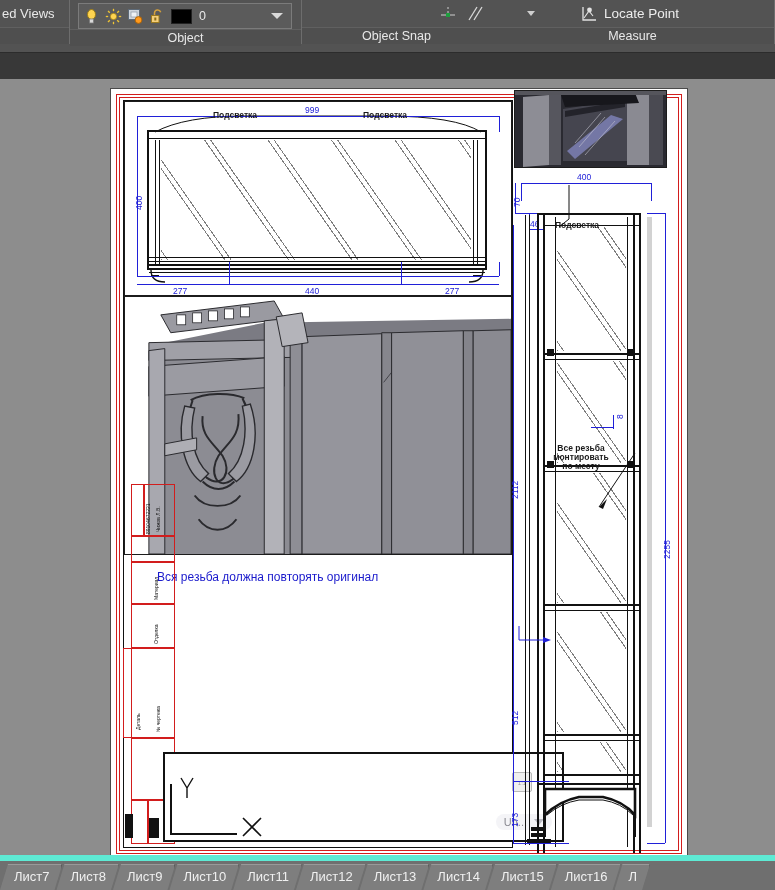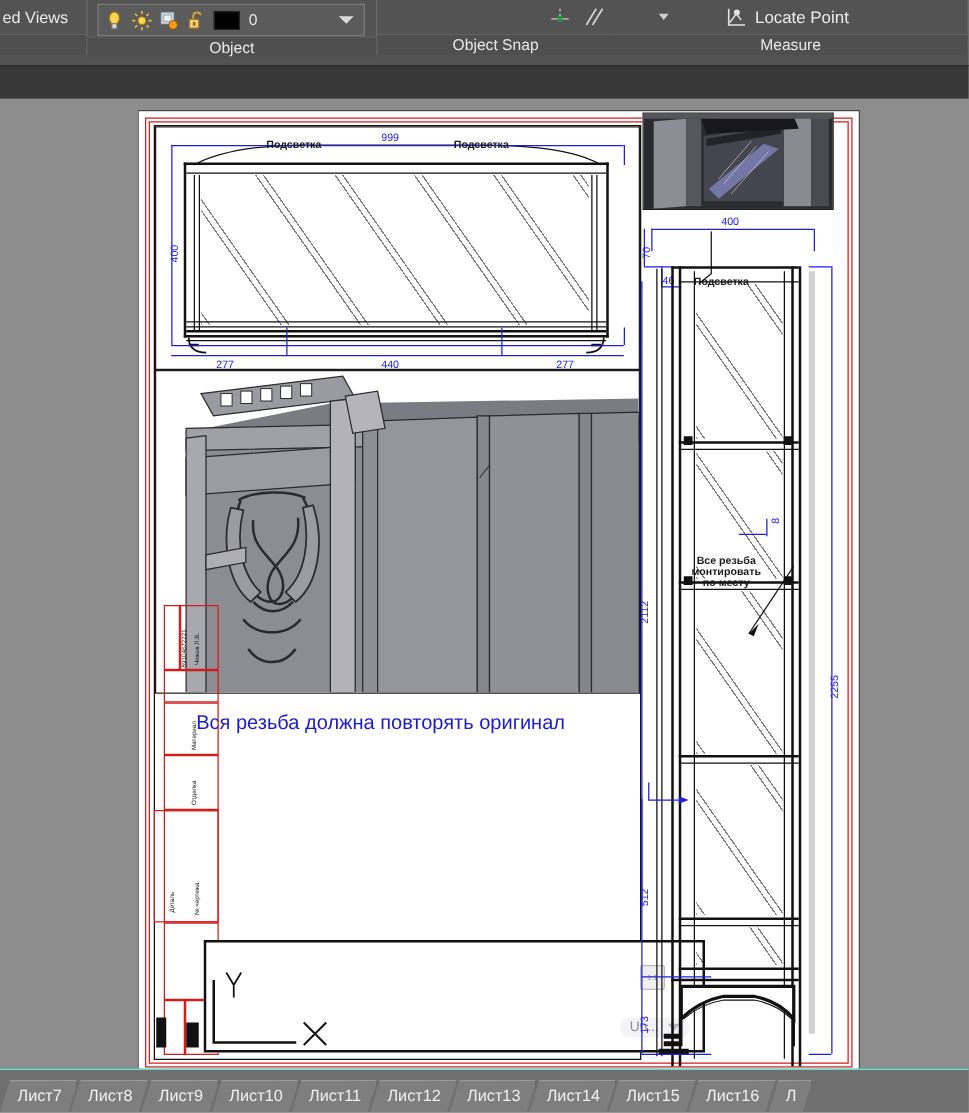--- a/index.html
+++ b/index.html
@@ -108,21 +108,21 @@
   .vp-mid   { left: 13px;  top: 207px; width: 388px; height: 259px; background:#fff; }
   .vp-right-3d { left: 403px; top: 1px; width: 153px; height: 78px; }
 
   
   .dim {
     position: absolute; color: #2020d8; font-size: 8.5px;
     font-family: "Liberation Sans", sans-serif; white-space: nowrap;
   }
   .dim.rot { transform-origin: left top; transform: rotate(-90deg); }
   .note {
-    position: absolute; color: #1a1acc; font-size: 16px; white-space: nowrap;
+    position: absolute; color: #1a1acc; font-size: 12px; white-space: nowrap;
     font-family: "Liberation Sans", sans-serif;
   }
   .blk-note {
     position: absolute; color: #1a1a1a; font-size: 8.5px; white-space: nowrap;
     font-family: "Liberation Sans", sans-serif; font-weight: 600;
   }
   .blk-note.multi { white-space: normal; width: 64px; text-align: center; line-height: 1.05; }
 
   
   .bl-h { position: absolute; height: 1px; background: #2020d8; }
@@ -177,21 +177,21 @@
     font-size: 11px; color: #8b8b93;
   }
   .ghost-tri {
     width: 0; height: 0; border-left: 5px solid transparent;
     border-right: 5px solid transparent; border-top: 6px solid #b9b9c2;
   }
 
   
   .tabbar {
     position: absolute; left: 0; top: 855px; width: 775px; height: 35px;
-    background: #6f6f6f; border-top: 1px solid #5eead4;
+    background: #6f6f6f; border-top: 6px solid #5eead4;
     display: flex; align-items: flex-end;
   }
   .tab {
     position: relative; height: 26px; line-height: 24px;
     padding: 0 12px 0 14px;
     background: #7e7e7e; color: #f0f0f0; font-size: 13px;
     border-top: 1px solid #999; border-right: 1px solid #5a5a5a;
     border-top-left-radius: 2px;
     margin-right: -6px;
     white-space: nowrap;

